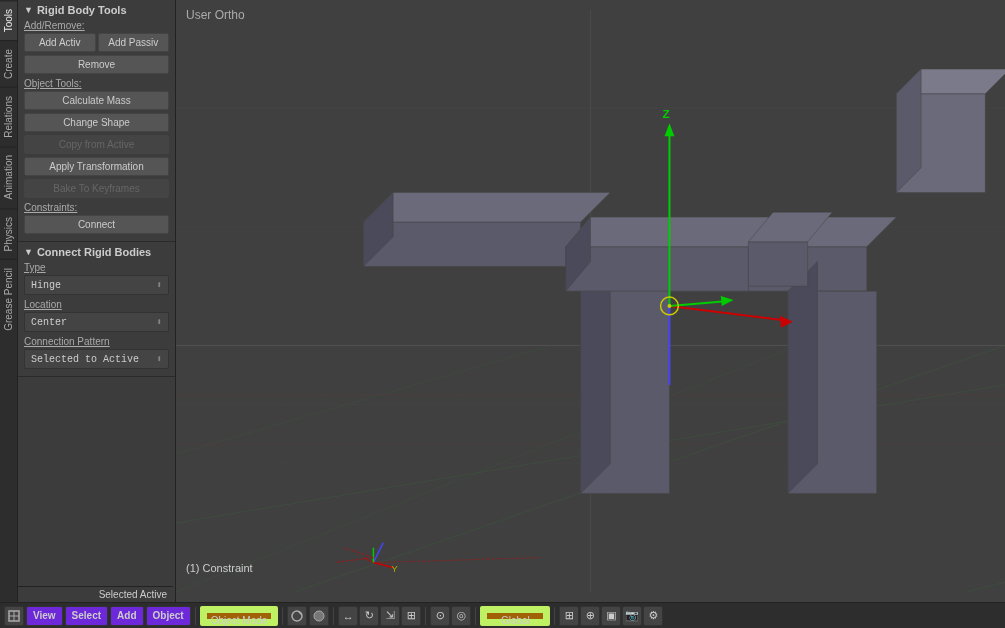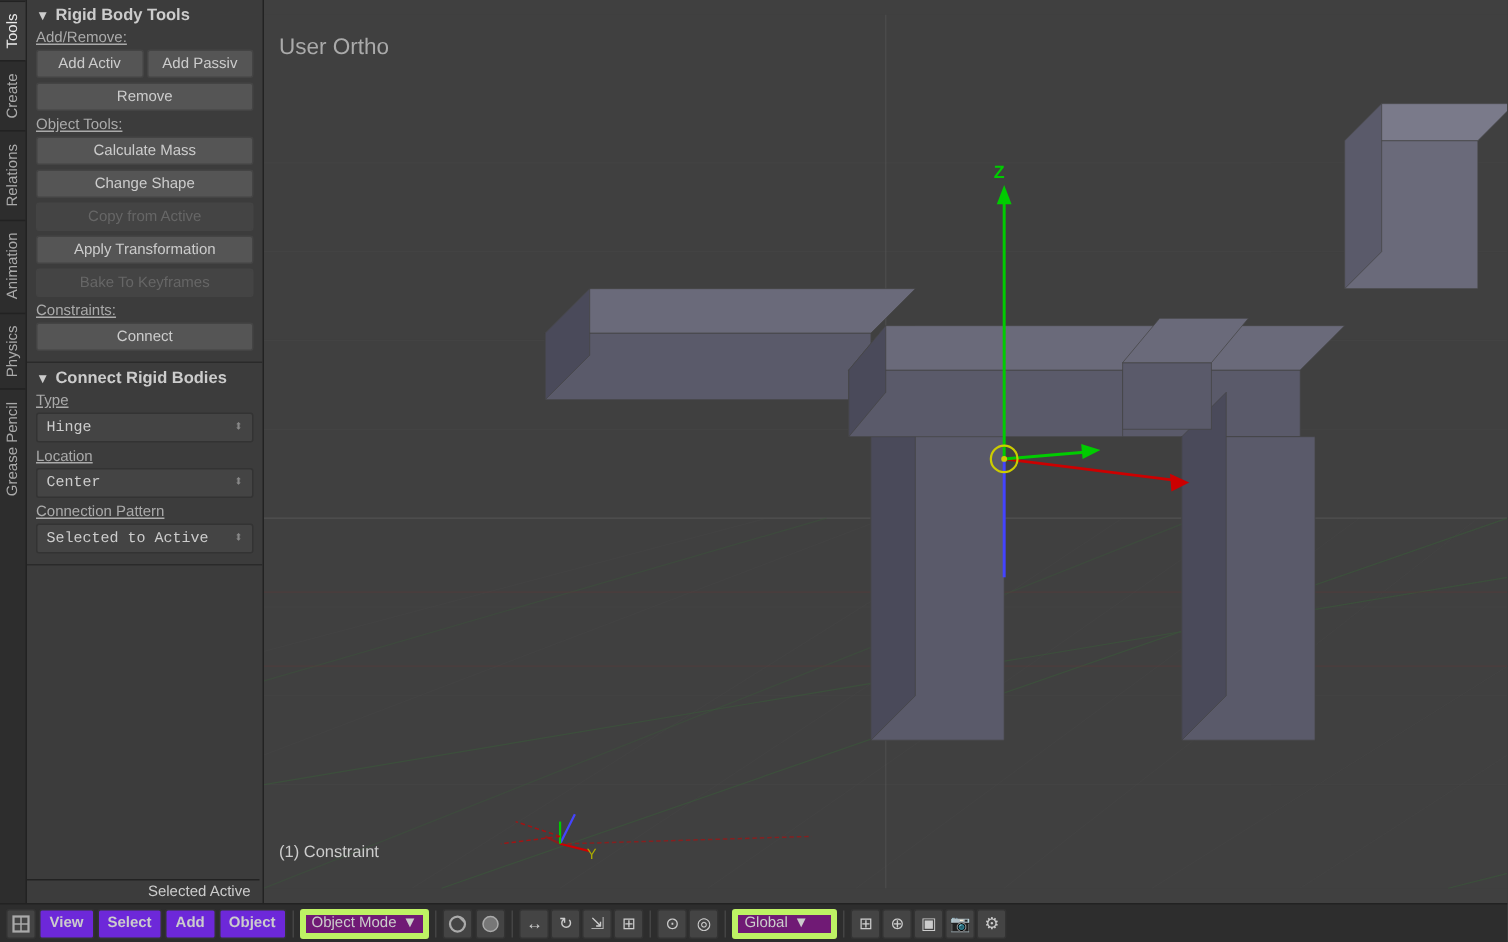--- a/index.html
+++ b/index.html
@@ -122,24 +122,24 @@
     
     .viewport {
       flex: 1;
       position: relative;
       background: #404040;
       overflow: hidden;
     }
 
     .viewport-label {
       position: absolute;
-      top: 23px;
+      top: 8px;
       left: 10px;
       color: #aaa;
-      font-size: 15px;
+      font-size: 12px;
       z-index: 10;
     }
 
     
     .grid-svg {
       position: absolute;
       top: 0; left: 0;
       width: 100%; height: 100%;
     }
 
@@ -185,32 +185,33 @@
     }
 
     .toolbar-separator {
       width: 1px;
       height: 18px;
       background: #444;
       margin: 0 2px;
     }
 
     .toolbar-select {
-      background: #701a75;
-      border: 4px solid #bef264;
+      background: #a16207;
+      border: 7px solid #bef264;
       color: #ccc;
       font-size: 10px;
       padding: 2px 4px;
       border-radius: 2px;
       height: 20px;
       display: flex;
       align-items: center;
       gap: 4px;
       cursor: pointer;
       min-width: 70px;
+      flex-direction: column;
     }
 
     .icon-group {
       display: flex;
       gap: 1px;
     }
 
     
     .constraint-label {
       position: absolute;

